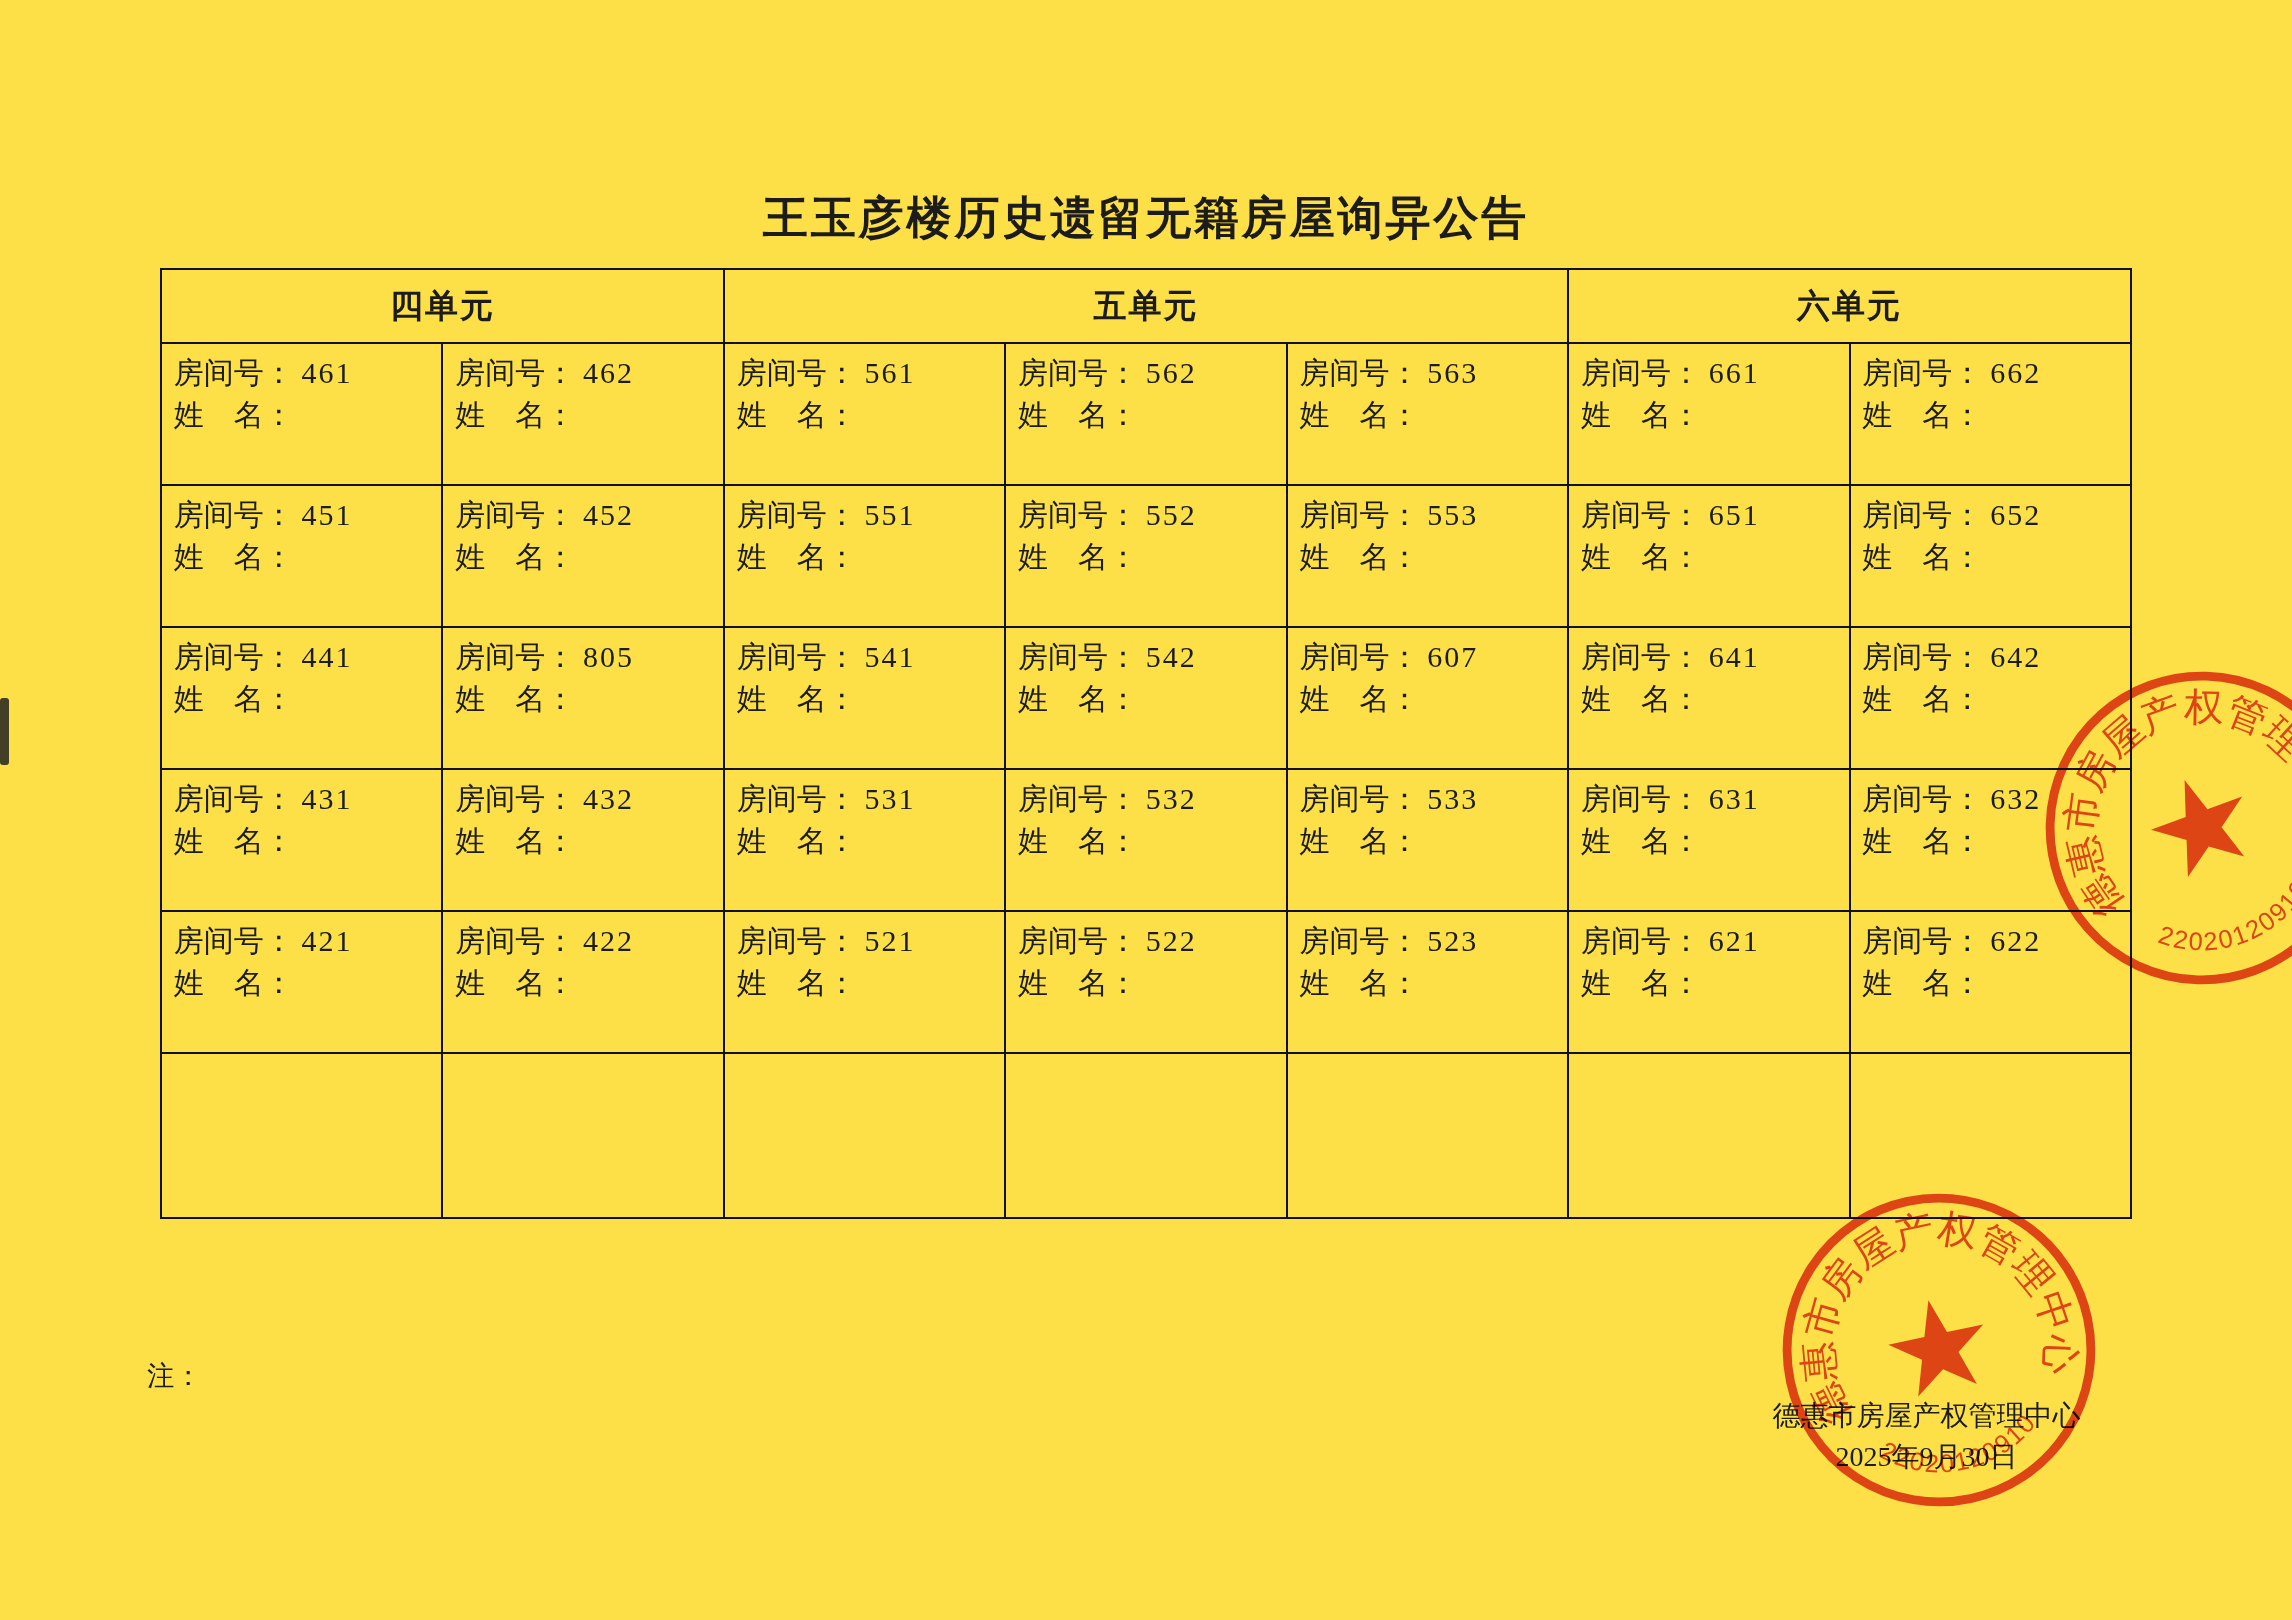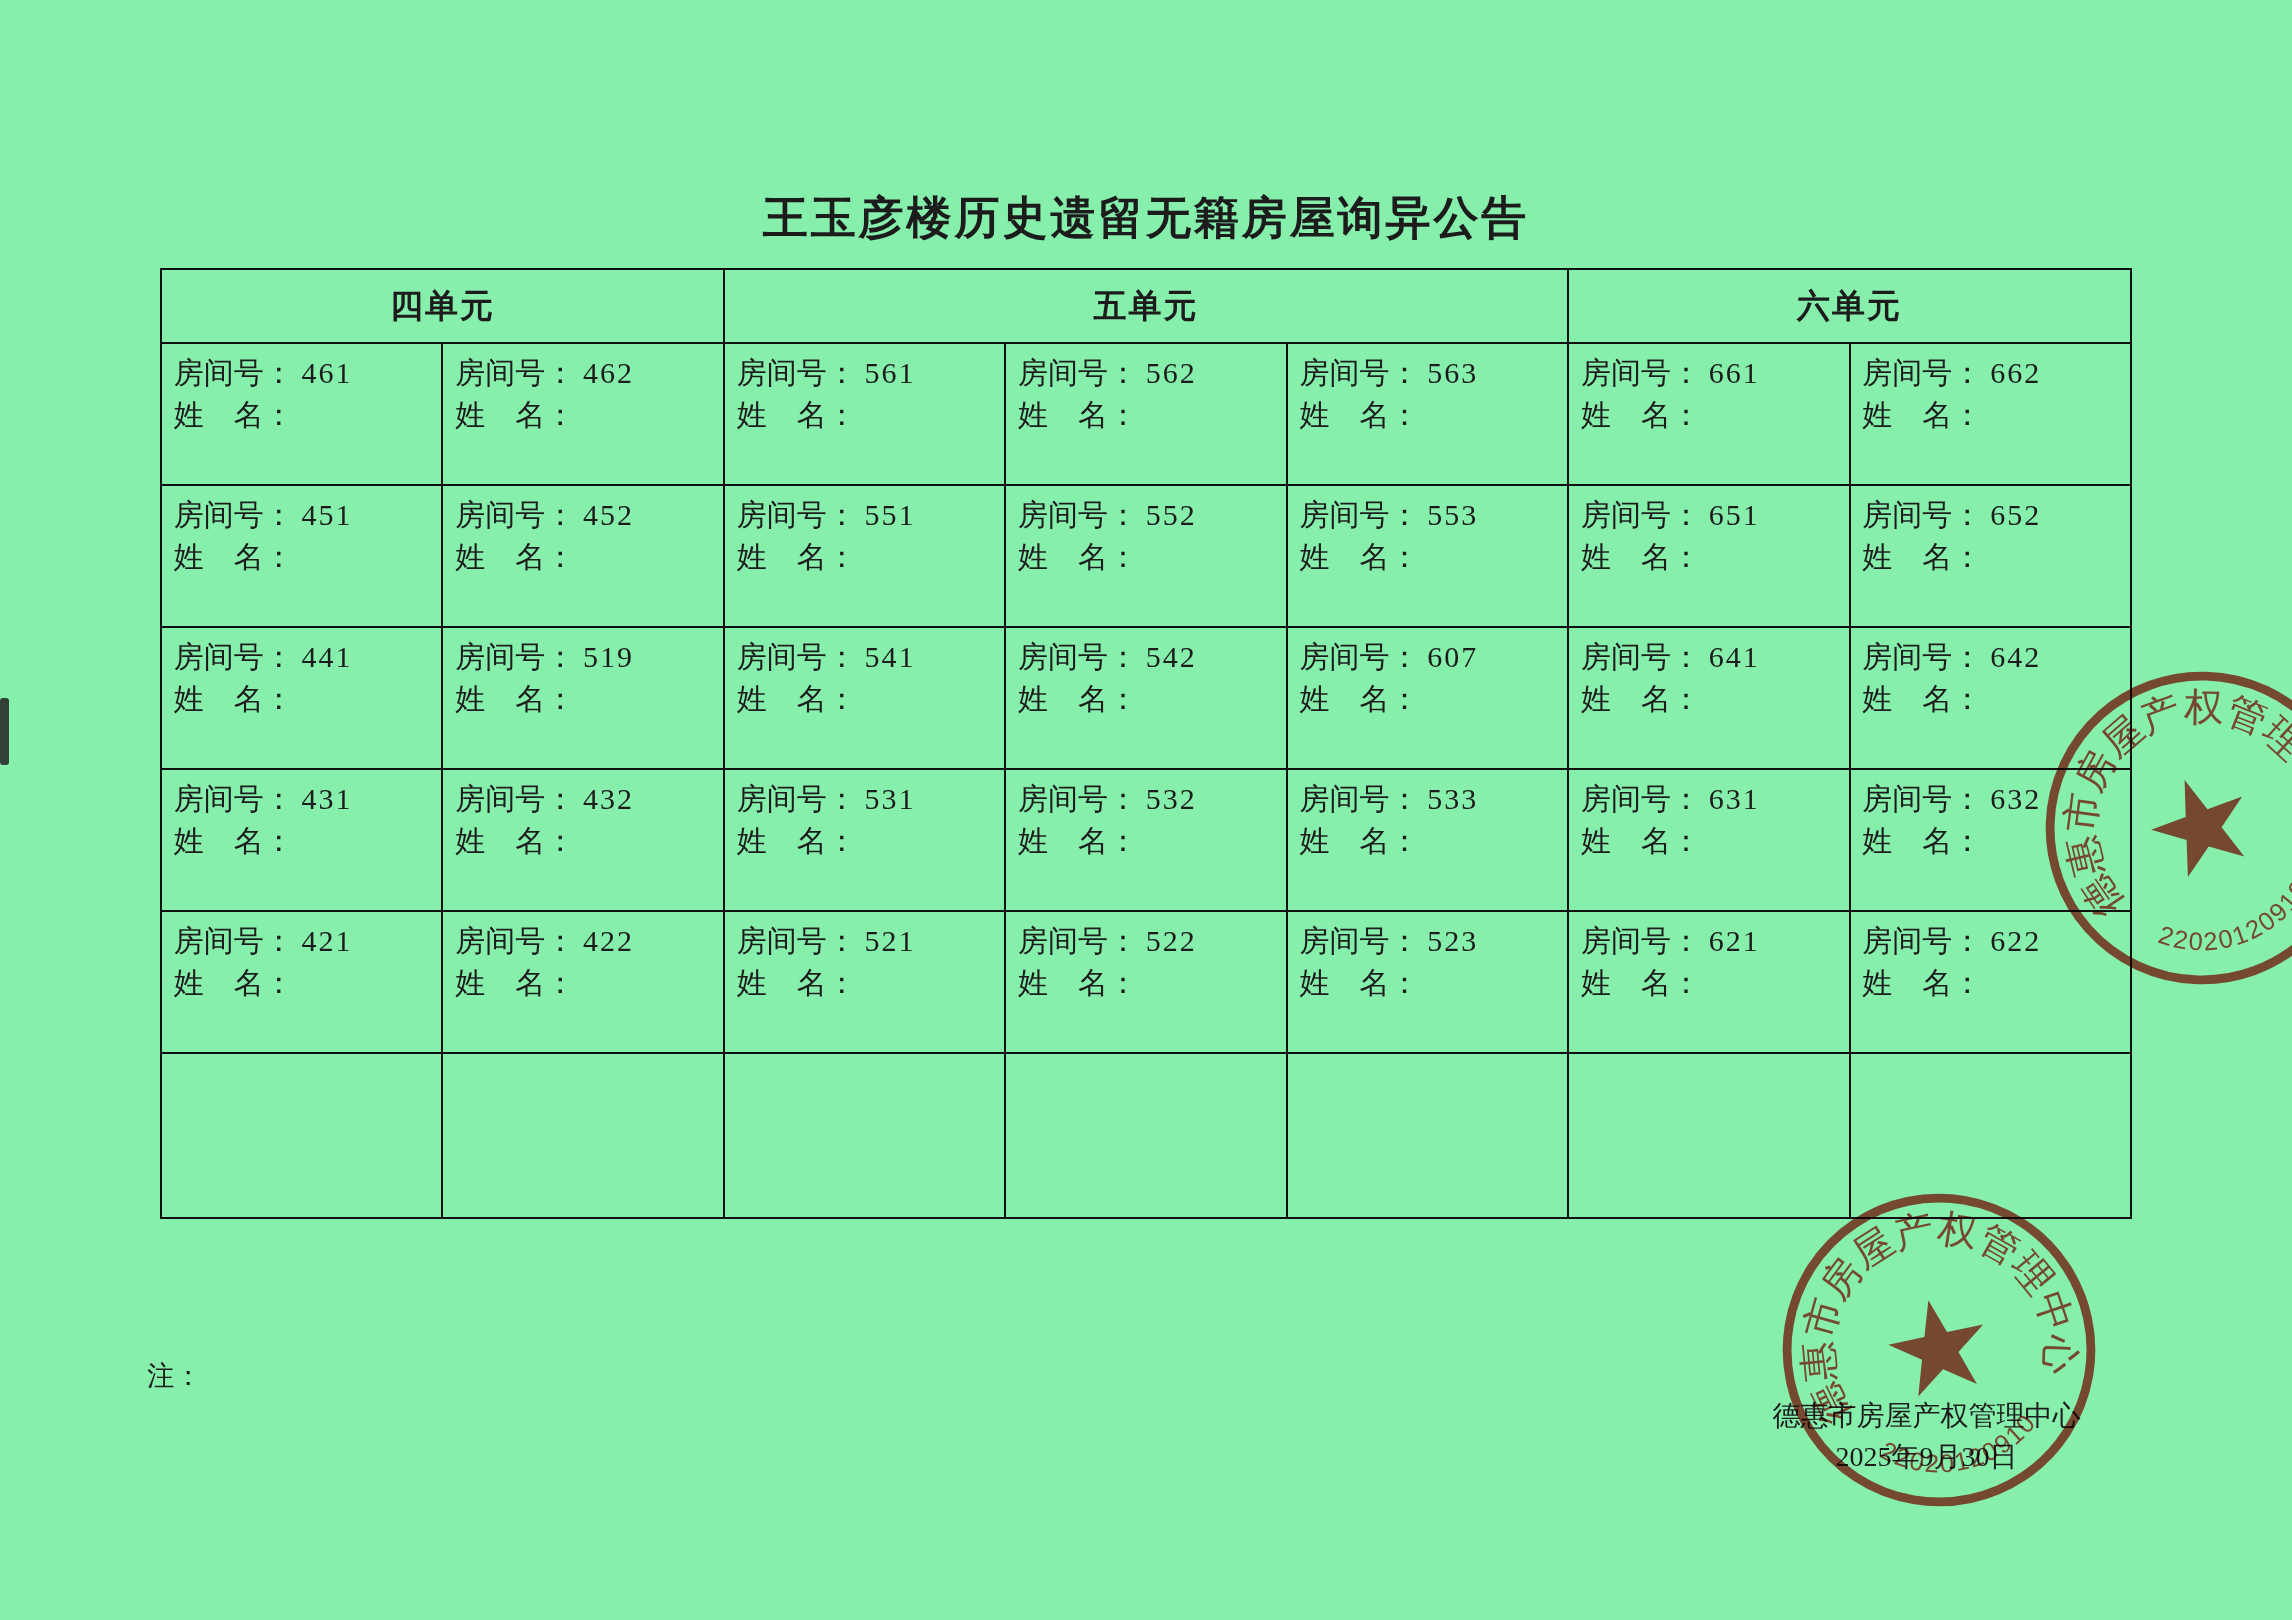--- a/index.html
+++ b/index.html
@@ -6,21 +6,21 @@
     --ink:#1c1c1c;
     --line:#111;
     --serif:"Liberation Serif","DejaVu Serif",serif;
     --sans:"Liberation Sans","DejaVu Sans",sans-serif;
   }
   *{margin:0;padding:0;box-sizing:border-box;}
   html,body{background:#888;}
   .page{
     position:relative;
     width:2293px;height:1620px;
-    background:#86efac;
+    background:#fde047;
     overflow:hidden;
     font-family:var(--serif);
     color:var(--ink);
   }
   .title{
     position:absolute;left:160px;top:188px;width:1972px;
     text-align:center;
     font-family:var(--sans);
     font-size:45px;font-weight:700;letter-spacing:2.9px;
     white-space:nowrap;
@@ -160,21 +160,21 @@
             <div class="cell-line"><span>房间号：</span><span class="val">652</span></div>
             <div class="cell-line"><span>姓　名：</span></div>
           </td>
         </tr>
         <tr>
           <td>
             <div class="cell-line"><span>房间号：</span><span class="val">441</span></div>
             <div class="cell-line"><span>姓　名：</span></div>
           </td>
           <td>
-            <div class="cell-line"><span>房间号：</span><span class="val">519</span></div>
+            <div class="cell-line"><span>房间号：</span><span class="val">805</span></div>
             <div class="cell-line"><span>姓　名：</span></div>
           </td>
           <td>
             <div class="cell-line"><span>房间号：</span><span class="val">541</span></div>
             <div class="cell-line"><span>姓　名：</span></div>
           </td>
           <td>
             <div class="cell-line"><span>房间号：</span><span class="val">542</span></div>
             <div class="cell-line"><span>姓　名：</span></div>
           </td>

